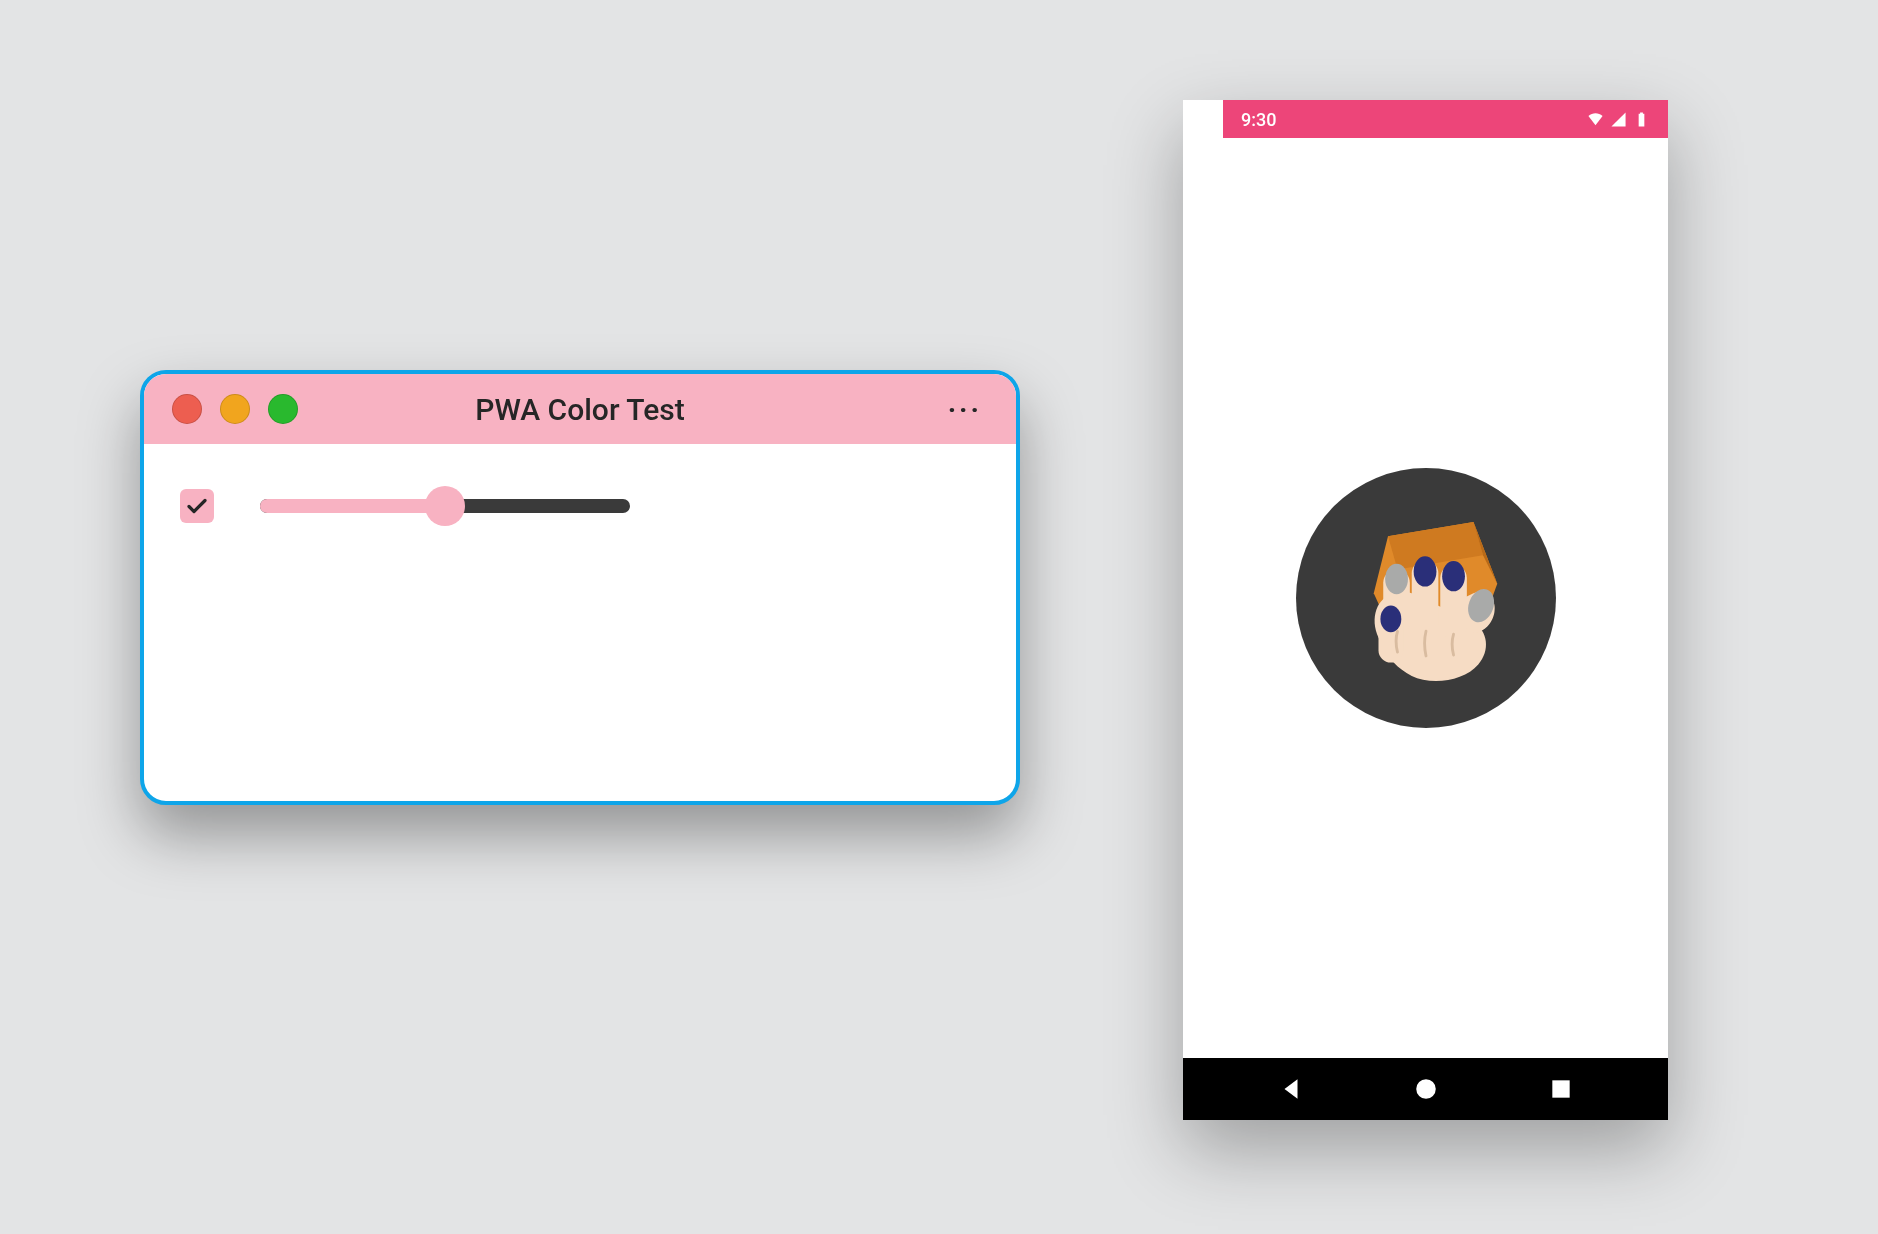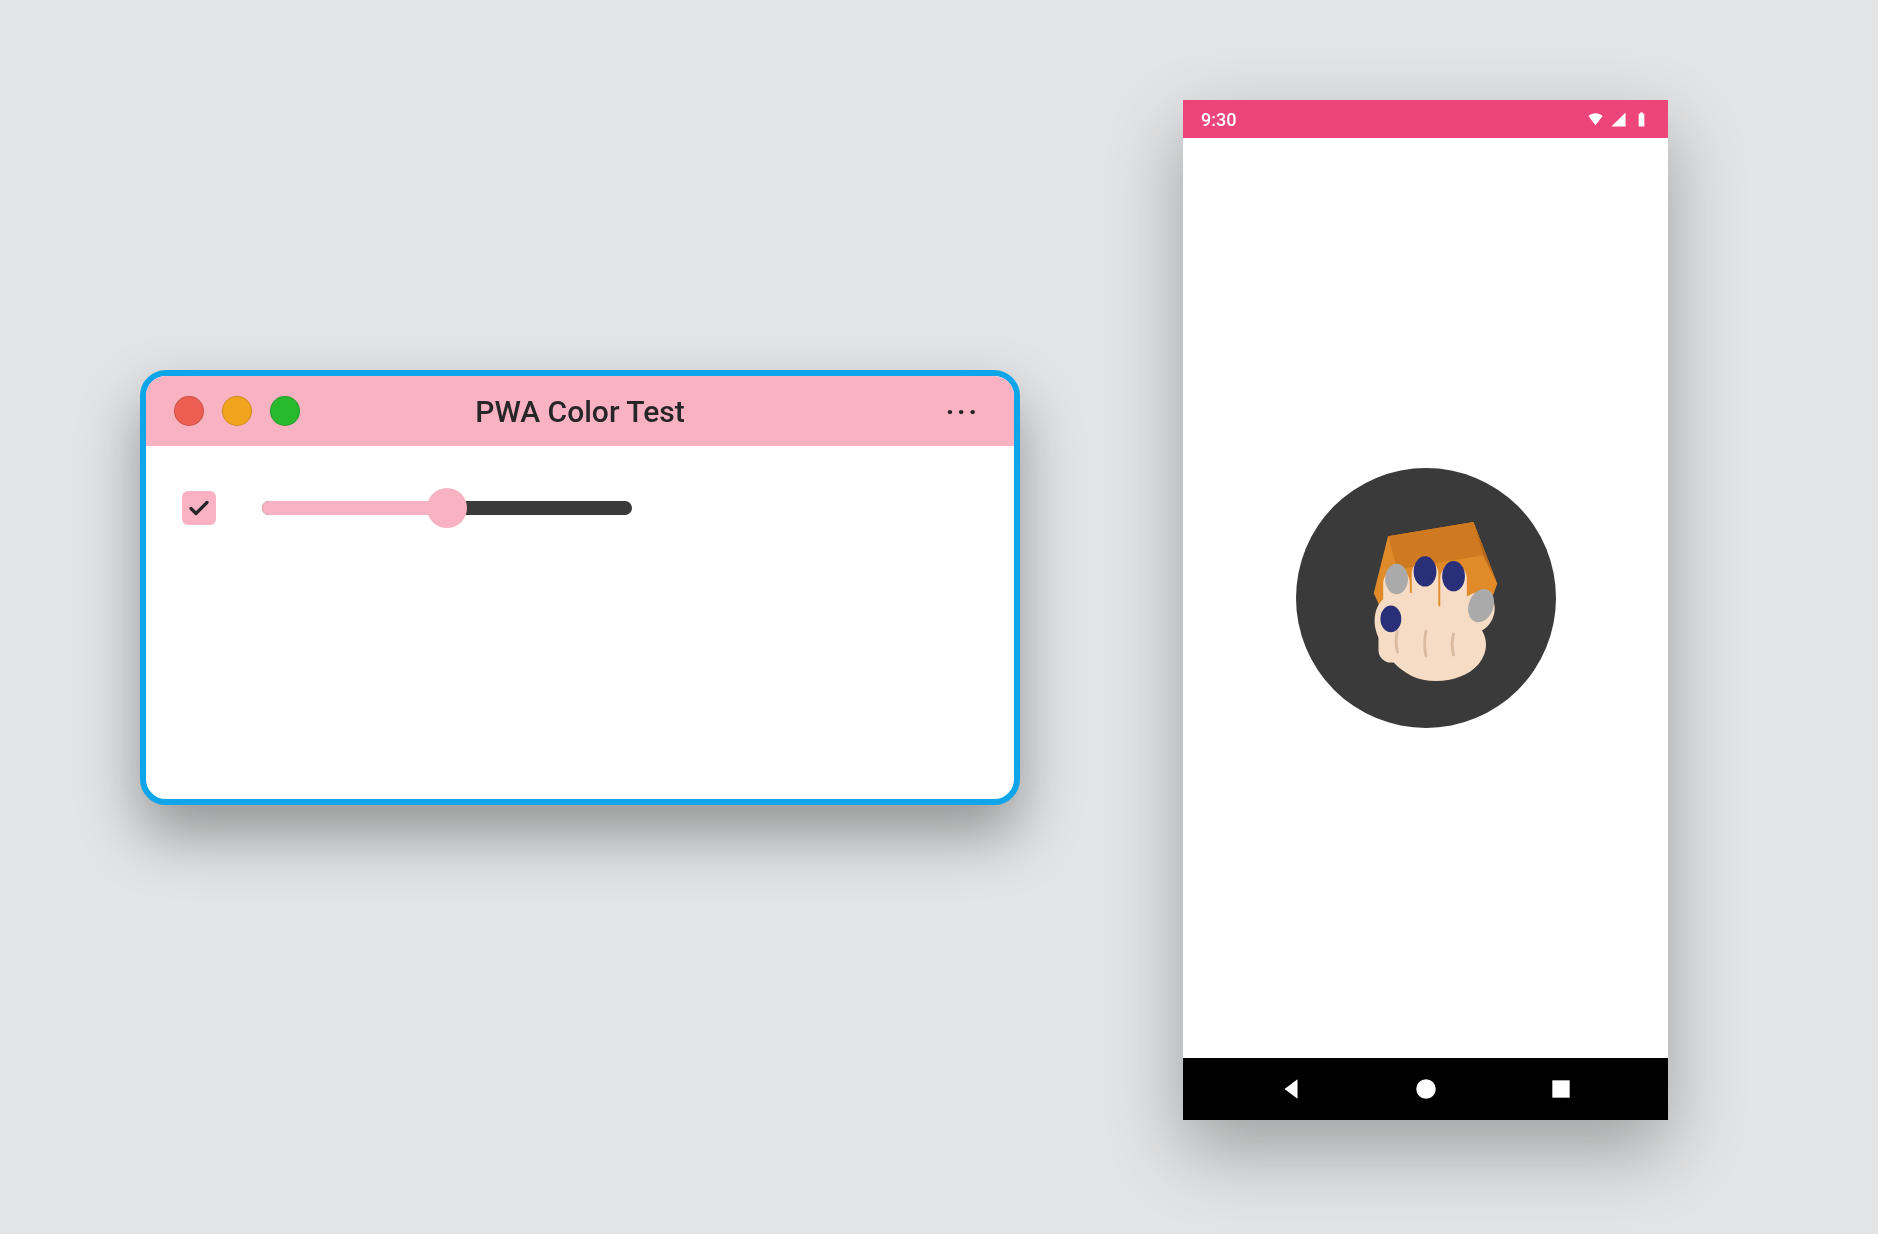--- a/index.html
+++ b/index.html
@@ -18,21 +18,21 @@
     }
 
     
     .desktop-window {
       position: absolute;
       left: 140px;
       top: 370px;
       width: 880px;
       height: 435px;
       background: #ffffff;
-      border: 6px solid #0ea5e9;
+      border: 4px solid #0ea5e9;
       border-radius: 26px;
       box-shadow: 0 30px 60px rgba(0,0,0,0.35);
       overflow: hidden;
     }
     .titlebar {
       height: 70px;
       background: #f8b2c2;
       display: flex;
       align-items: center;
       padding: 0 28px;
@@ -137,20 +137,21 @@
     .statusbar {
       height: 38px;
       background: #ed4579;
       color: #ffffff;
       display: flex;
       align-items: center;
       justify-content: space-between;
       padding: 0 18px;
       font-size: 18px;
       font-weight: 500;
+      margin-left: 40px;
     }
     .status-right {
       display: flex;
       align-items: center;
       gap: 6px;
     }
     .status-right svg { width: 17px; height: 17px; fill: #fff; }
     .phone-body {
       flex: 1;
       display: flex;

